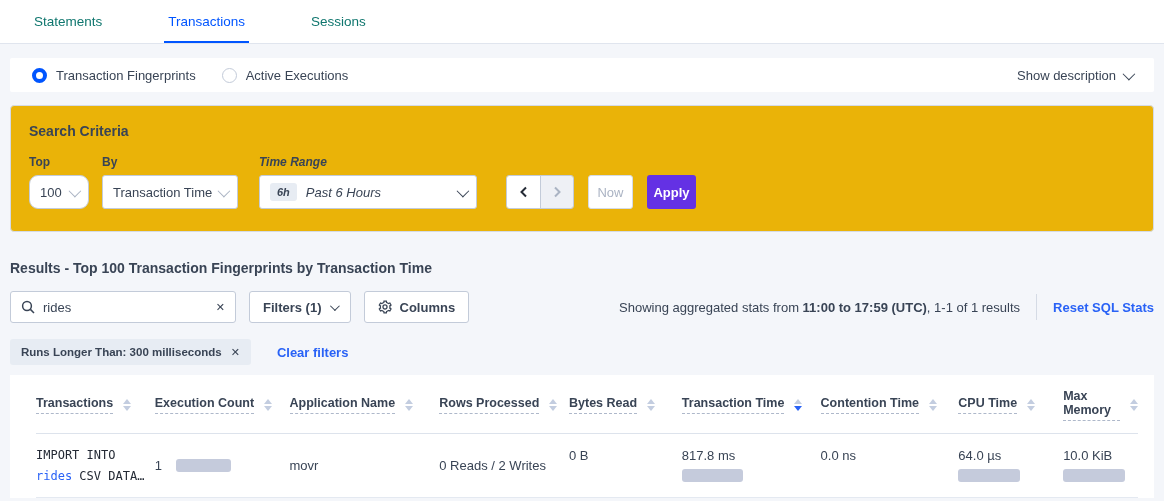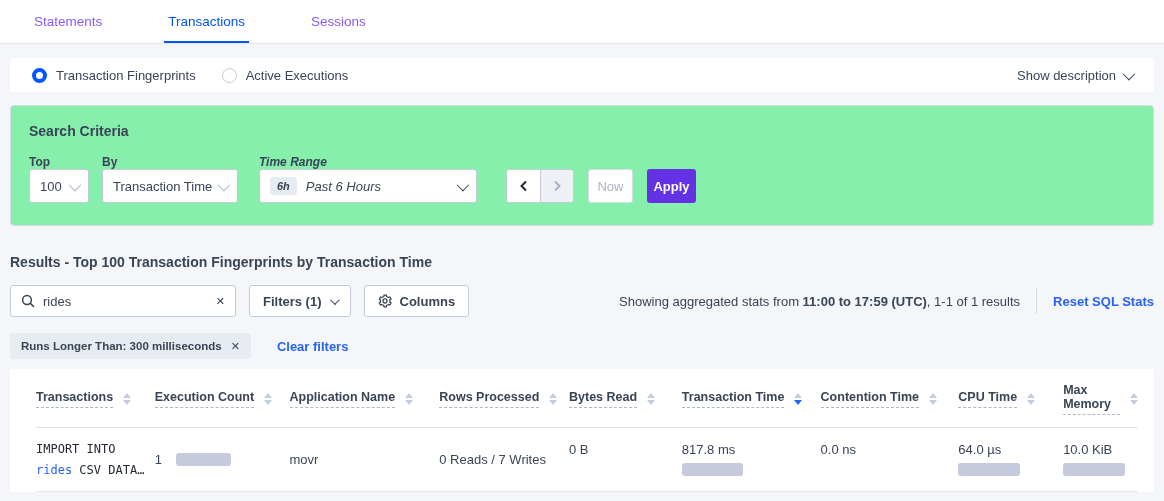--- a/index.html
+++ b/index.html
@@ -2,43 +2,43 @@
 <html><head>
 <meta charset="utf-8">
 <style>
   * { margin:0; padding:0; box-sizing:border-box; }
   html,body { background:#f4f6fa; }
   body { font-family:"Liberation Sans","DejaVu Sans",sans-serif; color:#394455; }
   .page { width:1164px; height:501px; background:#f4f6fa; overflow:hidden; position:relative; }
 
   
   .tabsbar { background:#fff; height:44px; display:flex; align-items:flex-end; padding:0 30px; border-bottom:1px solid #e0e5ee; }
-  .tab { font-size:13.5px; color:#8b5cf6; padding:12px 4px 12px; margin-right:58px; cursor:pointer; border-bottom:2px solid transparent; }
+  .tab { font-size:13.5px; color:#0f766e; padding:12px 4px 12px; margin-right:58px; cursor:pointer; border-bottom:2px solid transparent; }
   .tab.active { color:#0055ff; border-bottom:2px solid #0055ff; }
 
   
   .toggle-card { background:#fff; margin:14px 10px 0; height:34px; display:flex; align-items:center; padding:0 22px; border-radius:2px; }
   .radio-group { display:flex; align-items:flex-end; gap:26px; }
   .radio-opt { display:flex; align-items:center; gap:9px; cursor:pointer; font-size:13px; }
   .radio-dot { width:15px; height:15px; border-radius:50%; }
   .radio-dot.sel { border:4.5px solid #0055ff; background:#fff; }
   .radio-dot.unsel { border:1px solid #c3cbd9; background:#fff; }
   .show-desc { margin-left:auto; display:flex; align-items:center; gap:7px; font-size:13px; cursor:pointer; }
 
   .chev { width:9px; height:9px; border-right:1.6px solid #394455; border-bottom:1.6px solid #394455; transform:rotate(45deg) translateY(-2px); display:inline-block; }
 
   
-  .criteria-card { background:#86efac; border:1px solid #d5dbe5; border-radius:4px; margin:13px 10px 0; padding:17px 18px 22px; }
+  .criteria-card { background:#eab308; border:1px solid #d5dbe5; border-radius:4px; margin:13px 10px 0; padding:17px 18px 22px; }
   .criteria-title { font-size:14px; font-weight:bold; margin-bottom:16px; }
   .criteria-row { display:flex; align-items:flex-end; }
   .field { margin-right:13px; }
-  .field-label { font-size:12px; font-weight:bold; }
+  .field-label { font-size:12px; font-weight:bold; margin-bottom:6px; }
   .select { height:34px; border:1px solid #c3cbd9; border-radius:3px; background:#fff; display:flex; align-items:center; font-size:13px; padding:0 10px; cursor:pointer; }
   .select .sel-chev { margin-left:auto; }
-  .sel-top { width:60px; }
+  .sel-top { width:60px;border-radius:9px; }
   .sel-by { width:136px; }
   .sel-range { width:218px; margin-right:2px; }
   .range-badge { background:#e7ecf3; border-radius:3px; font-size:11px; font-weight:bold; padding:3px 7px; margin-right:9px; }
   .arrow-group { display:flex; margin-left:14px; border:1px solid #c3cbd9; border-radius:3px; overflow:hidden; height:34px; }
   .arrow-btn { width:33px; height:32px; display:flex; align-items:center; justify-content:center; background:#fff; cursor:pointer; }
   .arrow-btn.disabled { background:#eef0f5; cursor:default; }
   .arrow-btn + .arrow-btn { border-left:1px solid #c3cbd9; }
   .now-btn { margin-left:14px; height:34px; width:45px; border:1px solid #d5dbe5; border-radius:3px; background:#fff; color:#aab3c3; font-size:13px; display:flex; align-items:center; justify-content:center; cursor:default; }
   .apply-btn { margin-left:14px; height:34px; width:49px; border:none; border-radius:3px; background:#6431e4; color:#fff; font-size:13px; font-weight:bold; display:flex; align-items:center; justify-content:center; cursor:pointer; }
 
@@ -257,21 +257,21 @@
         <div>IMPORT INTO</div>
         <div><a>rides</a><span> CSV DATA…</span></div>
       </div>
       <div class="td c2">
         <div class="count-cell">
           <span>1</span>
           <span class="bar exec"></span>
         </div>
       </div>
       <div class="td c3">movr</div>
-      <div class="td c4">0 Reads / 7 Writes</div>
+      <div class="td c4">0 Reads / 2 Writes</div>
       <div class="td c5" style="align-self:flex-start; padding-top:14px;">0 B</div>
       <div class="td c6 stat-cell" style="align-self:flex-start; padding-top:14px;">
         <div class="val">817.8 ms</div>
         <div class="bar under" style="width:61px;"></div>
       </div>
       <div class="td c7" style="align-self:flex-start; padding-top:14px;">0.0 ns</div>
       <div class="td c8 stat-cell" style="align-self:flex-start; padding-top:14px;">
         <div class="val">64.0 µs</div>
         <div class="bar under" style="width:62px;"></div>
       </div>

